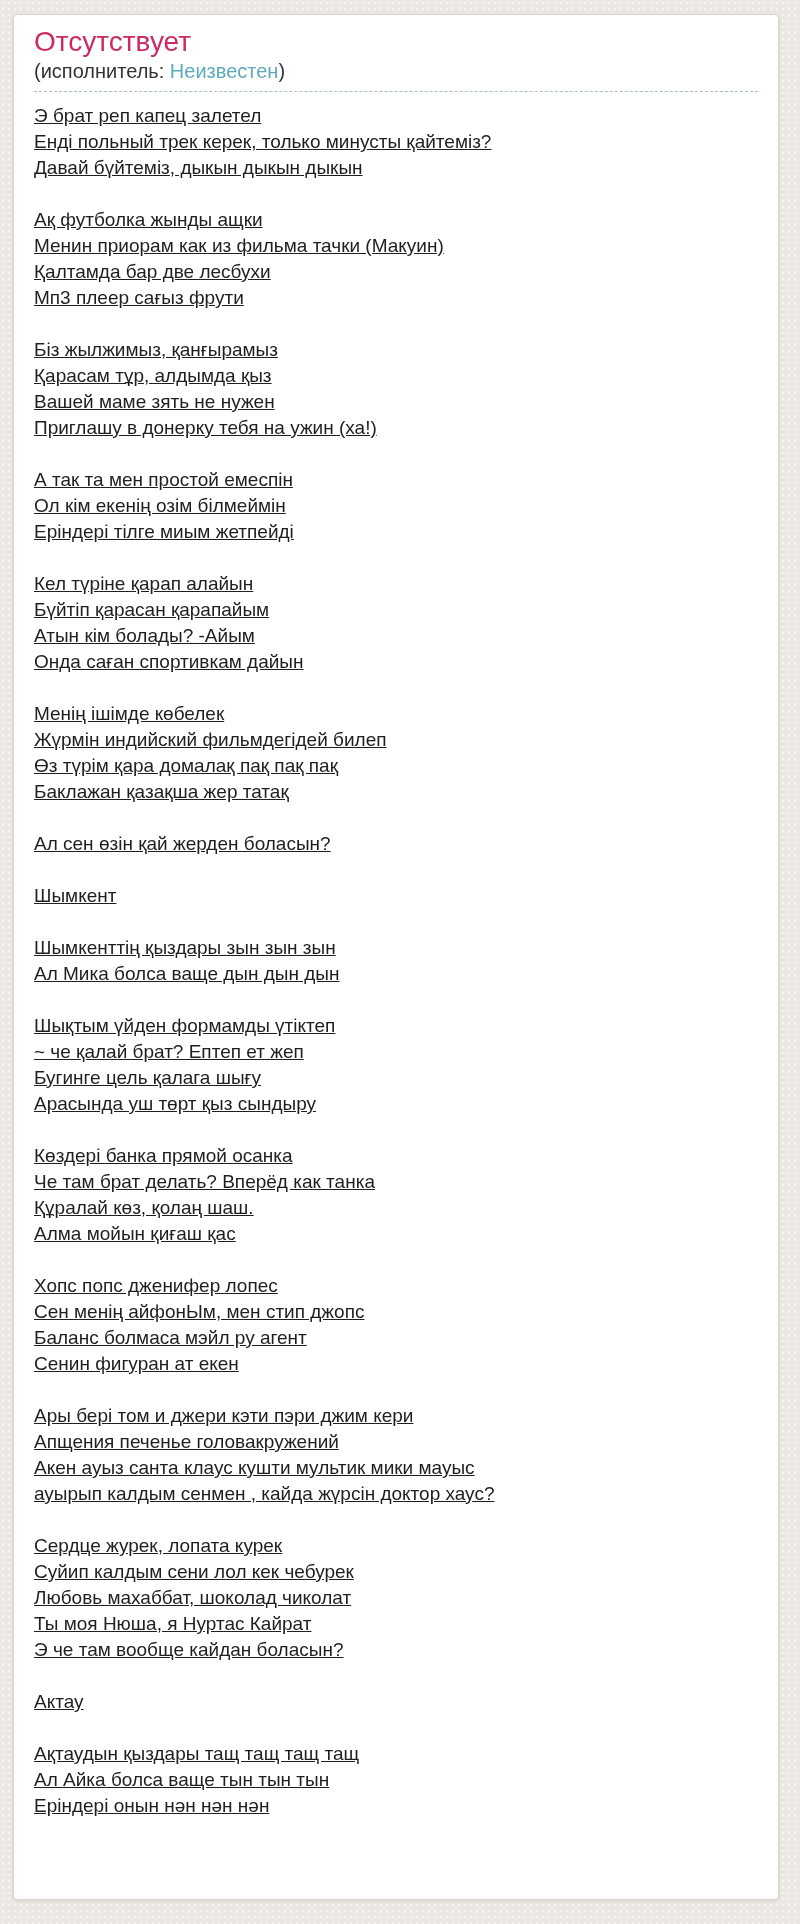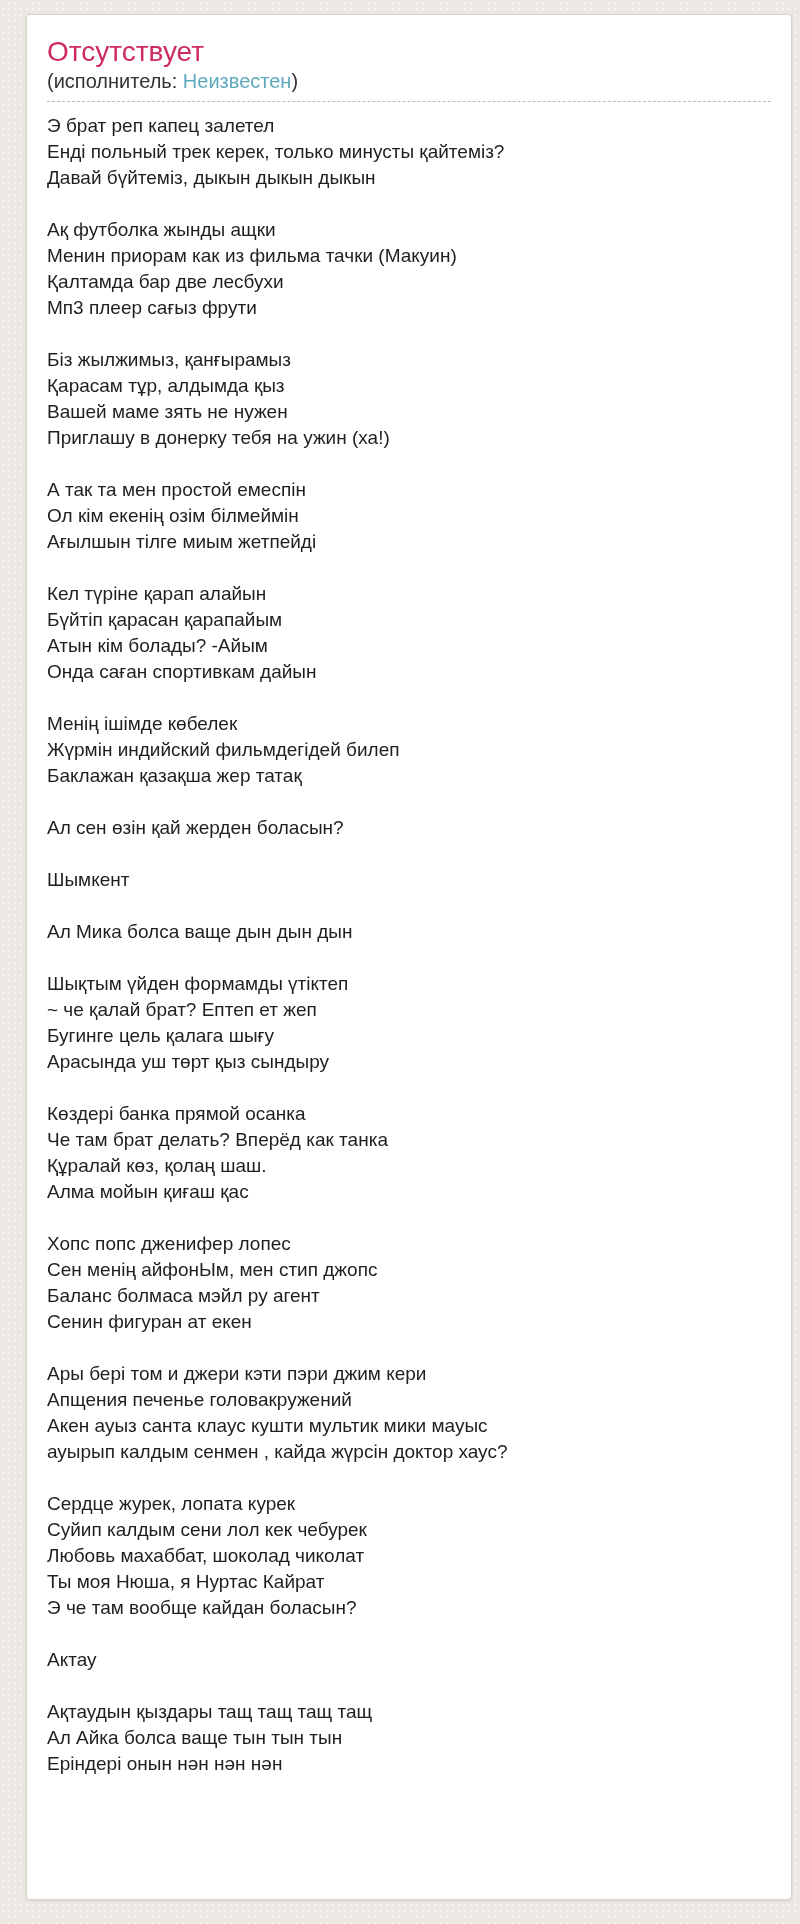--- a/index.html
+++ b/index.html
@@ -17,27 +17,27 @@
   body{
     position:relative;
     font-family:"Liberation Sans", sans-serif;
     background-color:var(--page-bg);
     background-image:radial-gradient(circle, #f6f4f0 1px, transparent 1.2px);
     background-size:6px 6px;
     overflow:hidden;
   }
   .card{
     position:absolute;
-    left:26px; top:14px;
+    left:13px; top:14px;
     width:766px; height:1886px;
     background:var(--card-bg);
     border:1px solid var(--card-border);
     border-radius:4px;
     box-shadow:0 1px 3px rgba(0,0,0,0.10);
-    padding:22px 20px 0 20px;
+    padding:12px 20px 0 20px;
   }
   .title{
     font-size:28px;
     font-weight:normal;
     line-height:30px;
     color:var(--title-color);
   }
   .byline{
     margin-top:3px;
     font-size:20px;
@@ -51,21 +51,21 @@
   .separator{
     border-bottom:1px dashed var(--separator-color);
     margin-top:8px;
   }
   .lyrics{
     margin-top:11px;
     font-size:19px;
     line-height:26px;
     color:var(--text-color);
   }
-  .stanza{margin-bottom:26px;}
+  .stanza{margin-bottom:26px;text-decoration:underline;}
   .stanza:last-child{margin-bottom:0;}
 </style>
 </head>
 <body>
 
 <div class="card">
   <h1 class="title">Отсутствует</h1>
 
   <div class="byline"><span>(исполнитель:</span> <a class="artist">Неизвестен</a><span>)</span></div>
 
@@ -85,40 +85,42 @@
       </div>
       <div class="stanza">
         <div class="line">Біз жылжимыз, қанғырамыз</div>
         <div class="line">Қарасам тұр, алдымда қыз</div>
         <div class="line">Вашей маме зять не нужен</div>
         <div class="line">Приглашу в донерку тебя на ужин (ха!)</div>
       </div>
       <div class="stanza">
         <div class="line">А так та мен простой емеспін</div>
         <div class="line">Ол кім екенің озім білмеймін</div>
-        <div class="line">Ағылшын тілге миым жетпейді</div>
+        <div class="line">Еріндері тілге миым жетпейді</div>
       </div>
       <div class="stanza">
         <div class="line">Кел түріне қарап алайын</div>
         <div class="line">Бүйтіп қарасан қарапайым</div>
         <div class="line">Атын кім болады? -Айым</div>
         <div class="line">Онда саған спортивкам дайын</div>
       </div>
       <div class="stanza">
         <div class="line">Менің ішімде көбелек</div>
         <div class="line">Жүрмін индийский фильмдегідей билеп</div>
+        <div class="line">Өз түрім қара домалақ пақ пақ пақ</div>
         <div class="line">Баклажан қазақша жер татақ</div>
       </div>
       <div class="stanza">
         <div class="line">Ал сен өзін қай жерден боласын?</div>
       </div>
       <div class="stanza">
         <div class="line">Шымкент</div>
       </div>
       <div class="stanza">
+        <div class="line">Шымкенттің қыздары зын зын зын</div>
         <div class="line">Ал Мика болса ваще дын дын дын</div>
       </div>
       <div class="stanza">
         <div class="line">Шықтым үйден формамды үтіктеп</div>
         <div class="line">~ че қалай брат? Ептеп ет жеп</div>
         <div class="line">Бугинге цель қалага шығу</div>
         <div class="line">Арасында уш төрт қыз сындыру</div>
       </div>
       <div class="stanza">
         <div class="line">Көздері банка прямой осанка</div>

